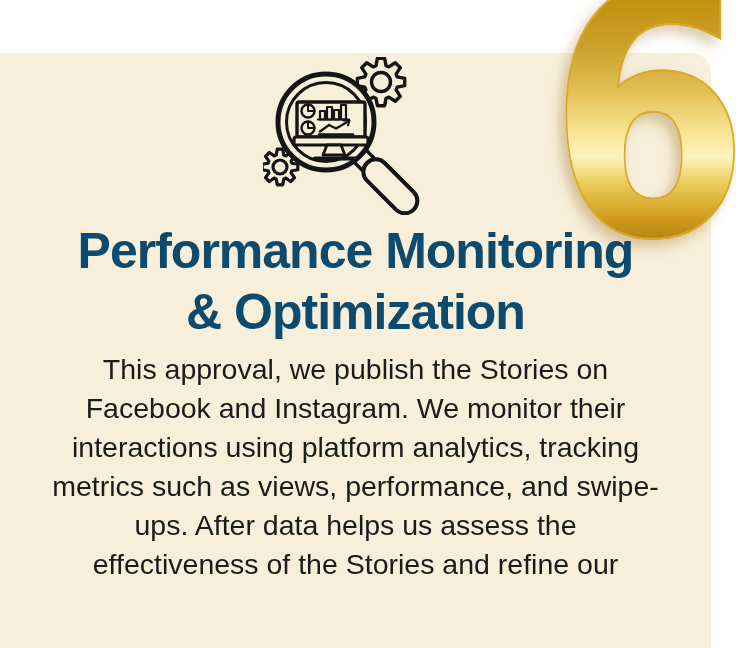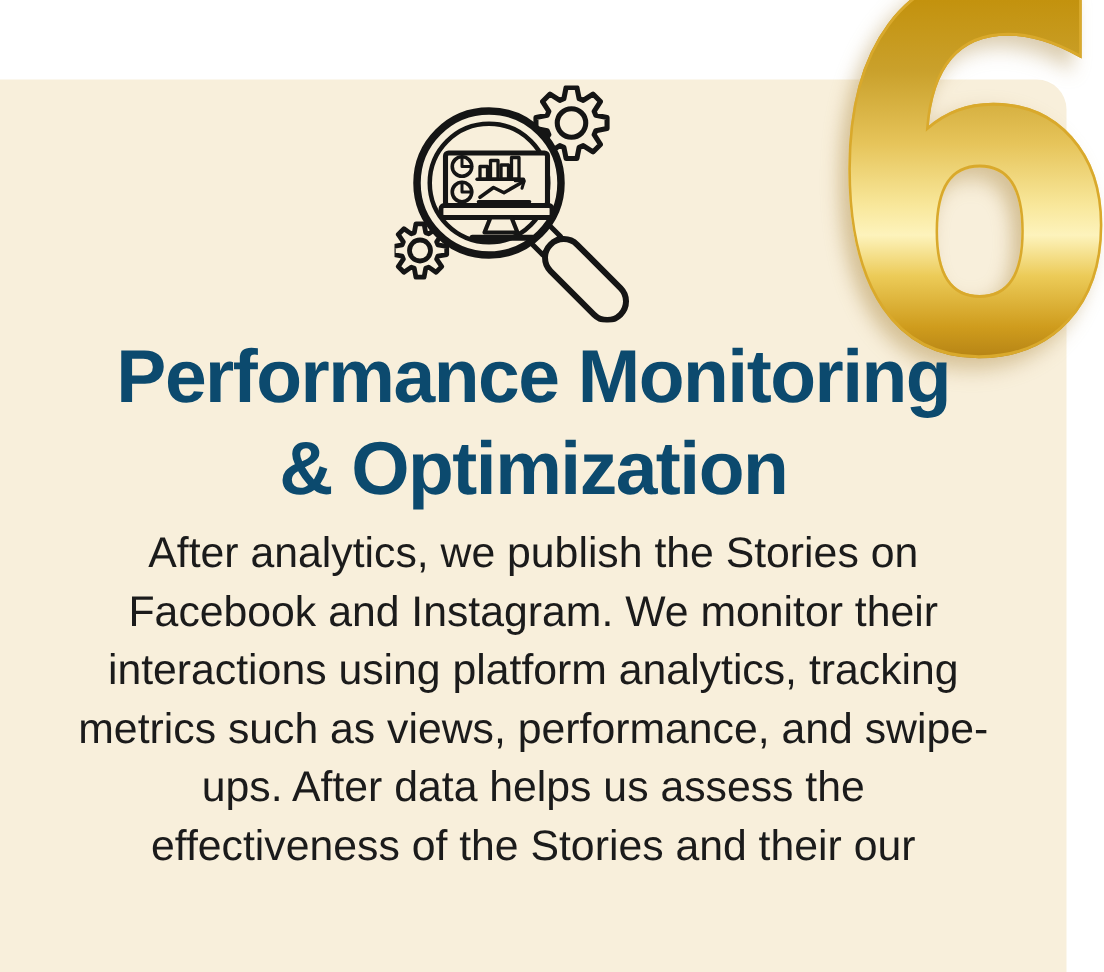--- a/index.html
+++ b/index.html
@@ -98,19 +98,19 @@
     </g>
   </svg>
 </div>
 
 <div class="title">
   <div>Performance Monitoring</div>
   <div>&amp; Optimization</div>
 </div>
 
 <div class="body-text">
-  <div>After analytics, we publish the Stories on</div>
+  <div>This approval, we publish the Stories on</div>
   <div>Facebook and Instagram. We monitor their</div>
   <div>interactions using platform analytics, tracking</div>
   <div>metrics such as views, performance, and swipe-</div>
   <div>ups. After data helps us assess the</div>
-  <div>effectiveness of the Stories and their our</div>
+  <div>effectiveness of the Stories and refine our</div>
 </div>
 
 </body></html>

